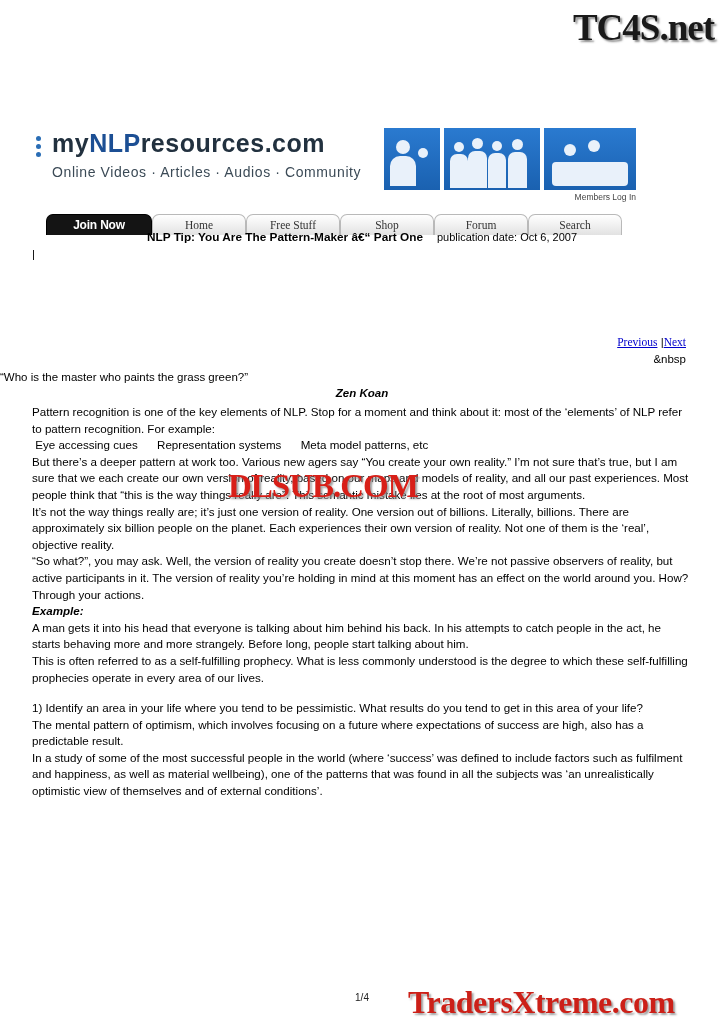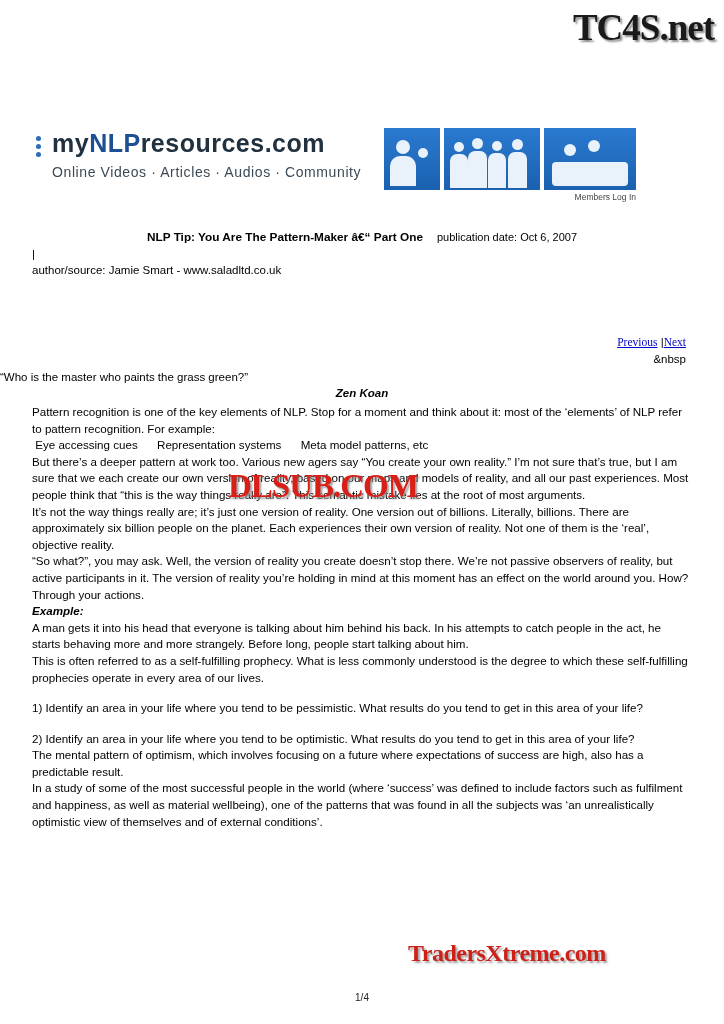--- a/index.html
+++ b/index.html
@@ -255,24 +255,24 @@
     font-family: "Liberation Serif", serif;
     font-weight: bold;
     font-size: 33px;
     color: #d81f18;
     letter-spacing: -1px;
     text-shadow: 2px 2px 2px rgba(140,140,140,0.8);
   }
   .txtreme {
     position: absolute;
     left: 408px;
-    top: 940px;
+    top: 984px;
     font-family: "Liberation Serif", serif;
     font-weight: bold;
-    font-size: 24px;
+    font-size: 32px;
     color: #cc2018;
     letter-spacing: -0.5px;
     text-shadow: 2px 2px 2px rgba(140,140,140,0.8);
   }
 
   .pagenum {
     position: absolute;
     left: 0;
     top: 992px;
     width: 724px;
@@ -317,46 +317,52 @@
       </div>
       <div class="bimg bimg3">
         <div class="silhouette" style="left:8px;top:34px;width:76px;height:24px;border-radius:4px;"></div>
         <div class="silhouette" style="left:20px;top:16px;width:12px;height:12px;border-radius:50%;"></div>
         <div class="silhouette" style="left:44px;top:12px;width:12px;height:12px;border-radius:50%;"></div>
       </div>
       <div class="members">Members Log In</div>
     </div>
   </div>
 
+  <div class="navbar">
+    <div class="tab join t0">Join Now</div>
+    <div class="tab t1">Home</div>
+    <div class="tab t2">Free Stuff</div>
+    <div class="tab t3">Shop</div>
+    <div class="tab t4">Forum</div>
+    <div class="tab t5">Search</div>
+  </div>
 
   <div class="art-title-row">
     <span class="title">NLP Tip: You Are The Pattern-Maker â€“ Part One</span><span class="pubdate">publication date: Oct 6, 2007</span>
   </div>
   <div class="pipe-line">|</div>
-  <div class="author-line">author/source: Jamie Smart - www.saladltd.co.uk</div>
 
   <div class="prevnext">
     <a>Previous</a><span class="sep">&nbsp;</span><span class="sep">|</span><a>Next</a>
   </div>
   <div class="nbsp-line">&amp;nbsp</div>
 
   <div class="quote">“Who is the master who paints the grass green?”</div>
   <div class="koan">Zen Koan</div>
 
   <div class="body">
     <p>Pattern recognition is one of the key elements of NLP. Stop for a moment and think about it: most of the ‘elements’ of NLP refer to pattern recognition. For example:</p>
     <p class="cues"> Eye accessing cues      Representation systems      Meta model patterns, etc</p>
     <p> But there’s a deeper pattern at work too. Various new agers say “You create your own reality.” I’m not sure that’s true, but I am sure that we each create our own version of reality, based on our maps and models of reality, and all our past experiences.  Most people think that “this is the way things really are”. This semantic mistake lies at the root of most arguments.</p>
     <p>It’s not the way things really are; it’s just one version of reality. One version out of billions. Literally, billions. There are approximately six billion people on the planet. Each experiences their own version of reality. Not one of them is the ‘real’, objective reality.</p>
     <p>“So what?”, you may ask. Well, the version of reality you create doesn’t stop there. We’re not passive observers of reality, but active participants in it. The version of reality you’re holding in mind at this moment has an effect on the world around you. How? Through your actions.</p>
     <p class="bold-italic">Example:</p>
     <p> A man gets it into his head that everyone is talking about him behind his back. In his attempts to catch people in the act, he starts behaving more and more strangely. Before long, people start talking about him.</p>
     <p>This is often referred to as a self-fulfilling prophecy. What is less commonly understood is the degree to which these self-fulfilling prophecies operate in every area of our lives.</p>
     <p class="spaced">1)      Identify an area in your life where you tend to be pessimistic. What results do you tend to get in this area of your life?</p>
-    <p class="spaced">2)      Identify an area in your life where you tend to be optimistic. What results do you tend to get in this area of your life?</p>
     <p>The mental pattern of optimism, which involves focusing on a future where expectations of success are high, also has a predictable result.</p>
     <p>In a study of some of the most successful people in the world (where ‘success’ was defined to include factors such as fulfilment and happiness, as well as material wellbeing), one of the patterns that was found in all the subjects was ‘an unrealistically optimistic view of themselves and of external conditions’.</p>
   </div>
 
   <div class="dlsub">DLSUB.COM</div>
   <div class="pagenum">1/4</div>
   <div class="txtreme">TradersXtreme.com</div>
 
 </div>
 

